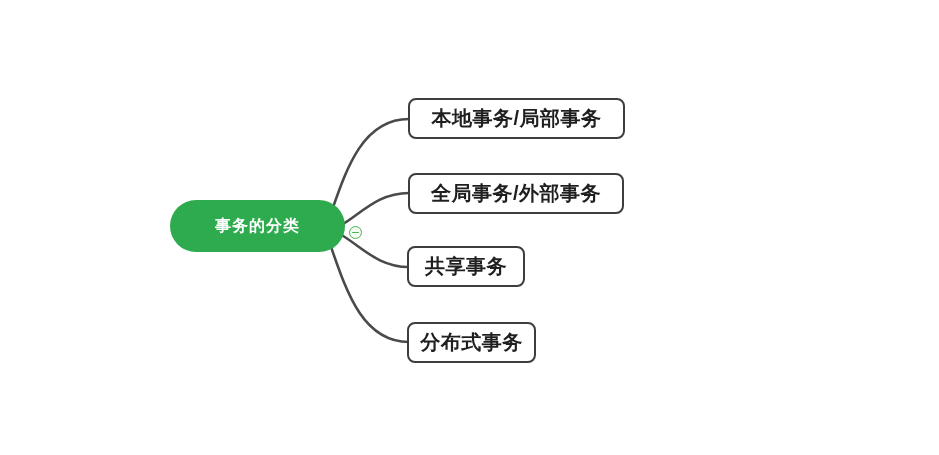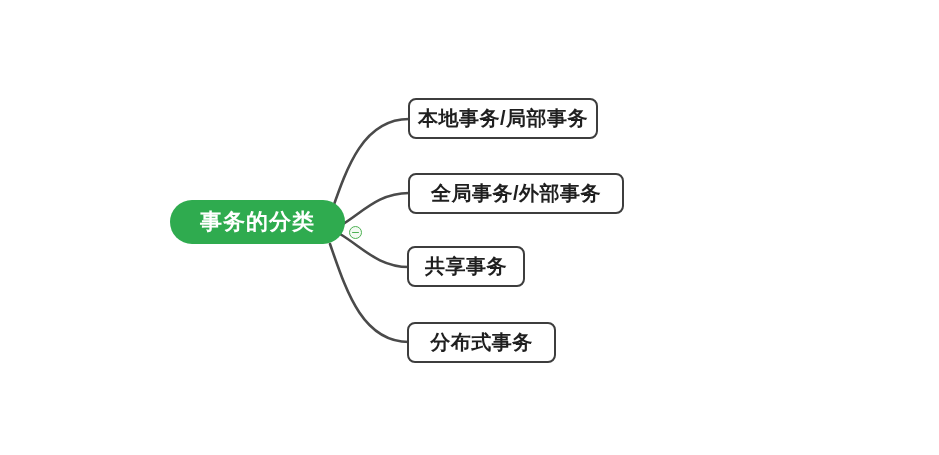--- a/index.html
+++ b/index.html
@@ -24,25 +24,25 @@
     fill: none;
     stroke: var(--branch-line, #4a4a4a);
     stroke-width: 2.6;
     stroke-linecap: round;
   }
   .root-topic {
     position: absolute;
     left: 170px;
     top: 200px;
     width: 175px;
-    height: 44px;
+    height: 52px;
     background: var(--root-fill, #2fab4f);
     border-radius: 31px;
     color: var(--root-text, #ffffff);
-    font-size: 22px;
+    font-size: 16px;
     font-weight: 700;
     letter-spacing: 1px;
     display: flex;
     align-items: center;
     justify-content: center;
     cursor: pointer;
     user-select: none;
   }
   .collapse-toggle {
     position: absolute;
@@ -75,24 +75,24 @@
     color: var(--node-text, #1f1f1f);
     font-size: 20px;
     font-weight: 700;
     letter-spacing: 0.5px;
     display: flex;
     align-items: center;
     justify-content: center;
     cursor: pointer;
     user-select: none;
   }
-  .topic-1 { left: 408px; top: 98px;  width: 190px; }
+  .topic-1 { left: 408px; top: 98px;  width: 217px; }
   .topic-2 { left: 408px; top: 173px; width: 216px; }
   .topic-3 { left: 407px; top: 246px; width: 118px; }
-  .topic-4 { left: 407px; top: 322px; width: 149px; }
+  .topic-4 { left: 407px; top: 322px; width: 129px; }
 </style>
 </head>
 <body>
 
 <div class="canvas">
 
   <svg class="links" width="939" height="455" viewBox="0 0 939 455" aria-hidden="true">
     <path d="M 330 216 C 346 170, 362 119, 409 119"></path>
     <path d="M 340 226 C 362 213, 378 193, 409 193"></path>
     <path d="M 340 234 C 362 247, 378 267, 409 267"></path>

